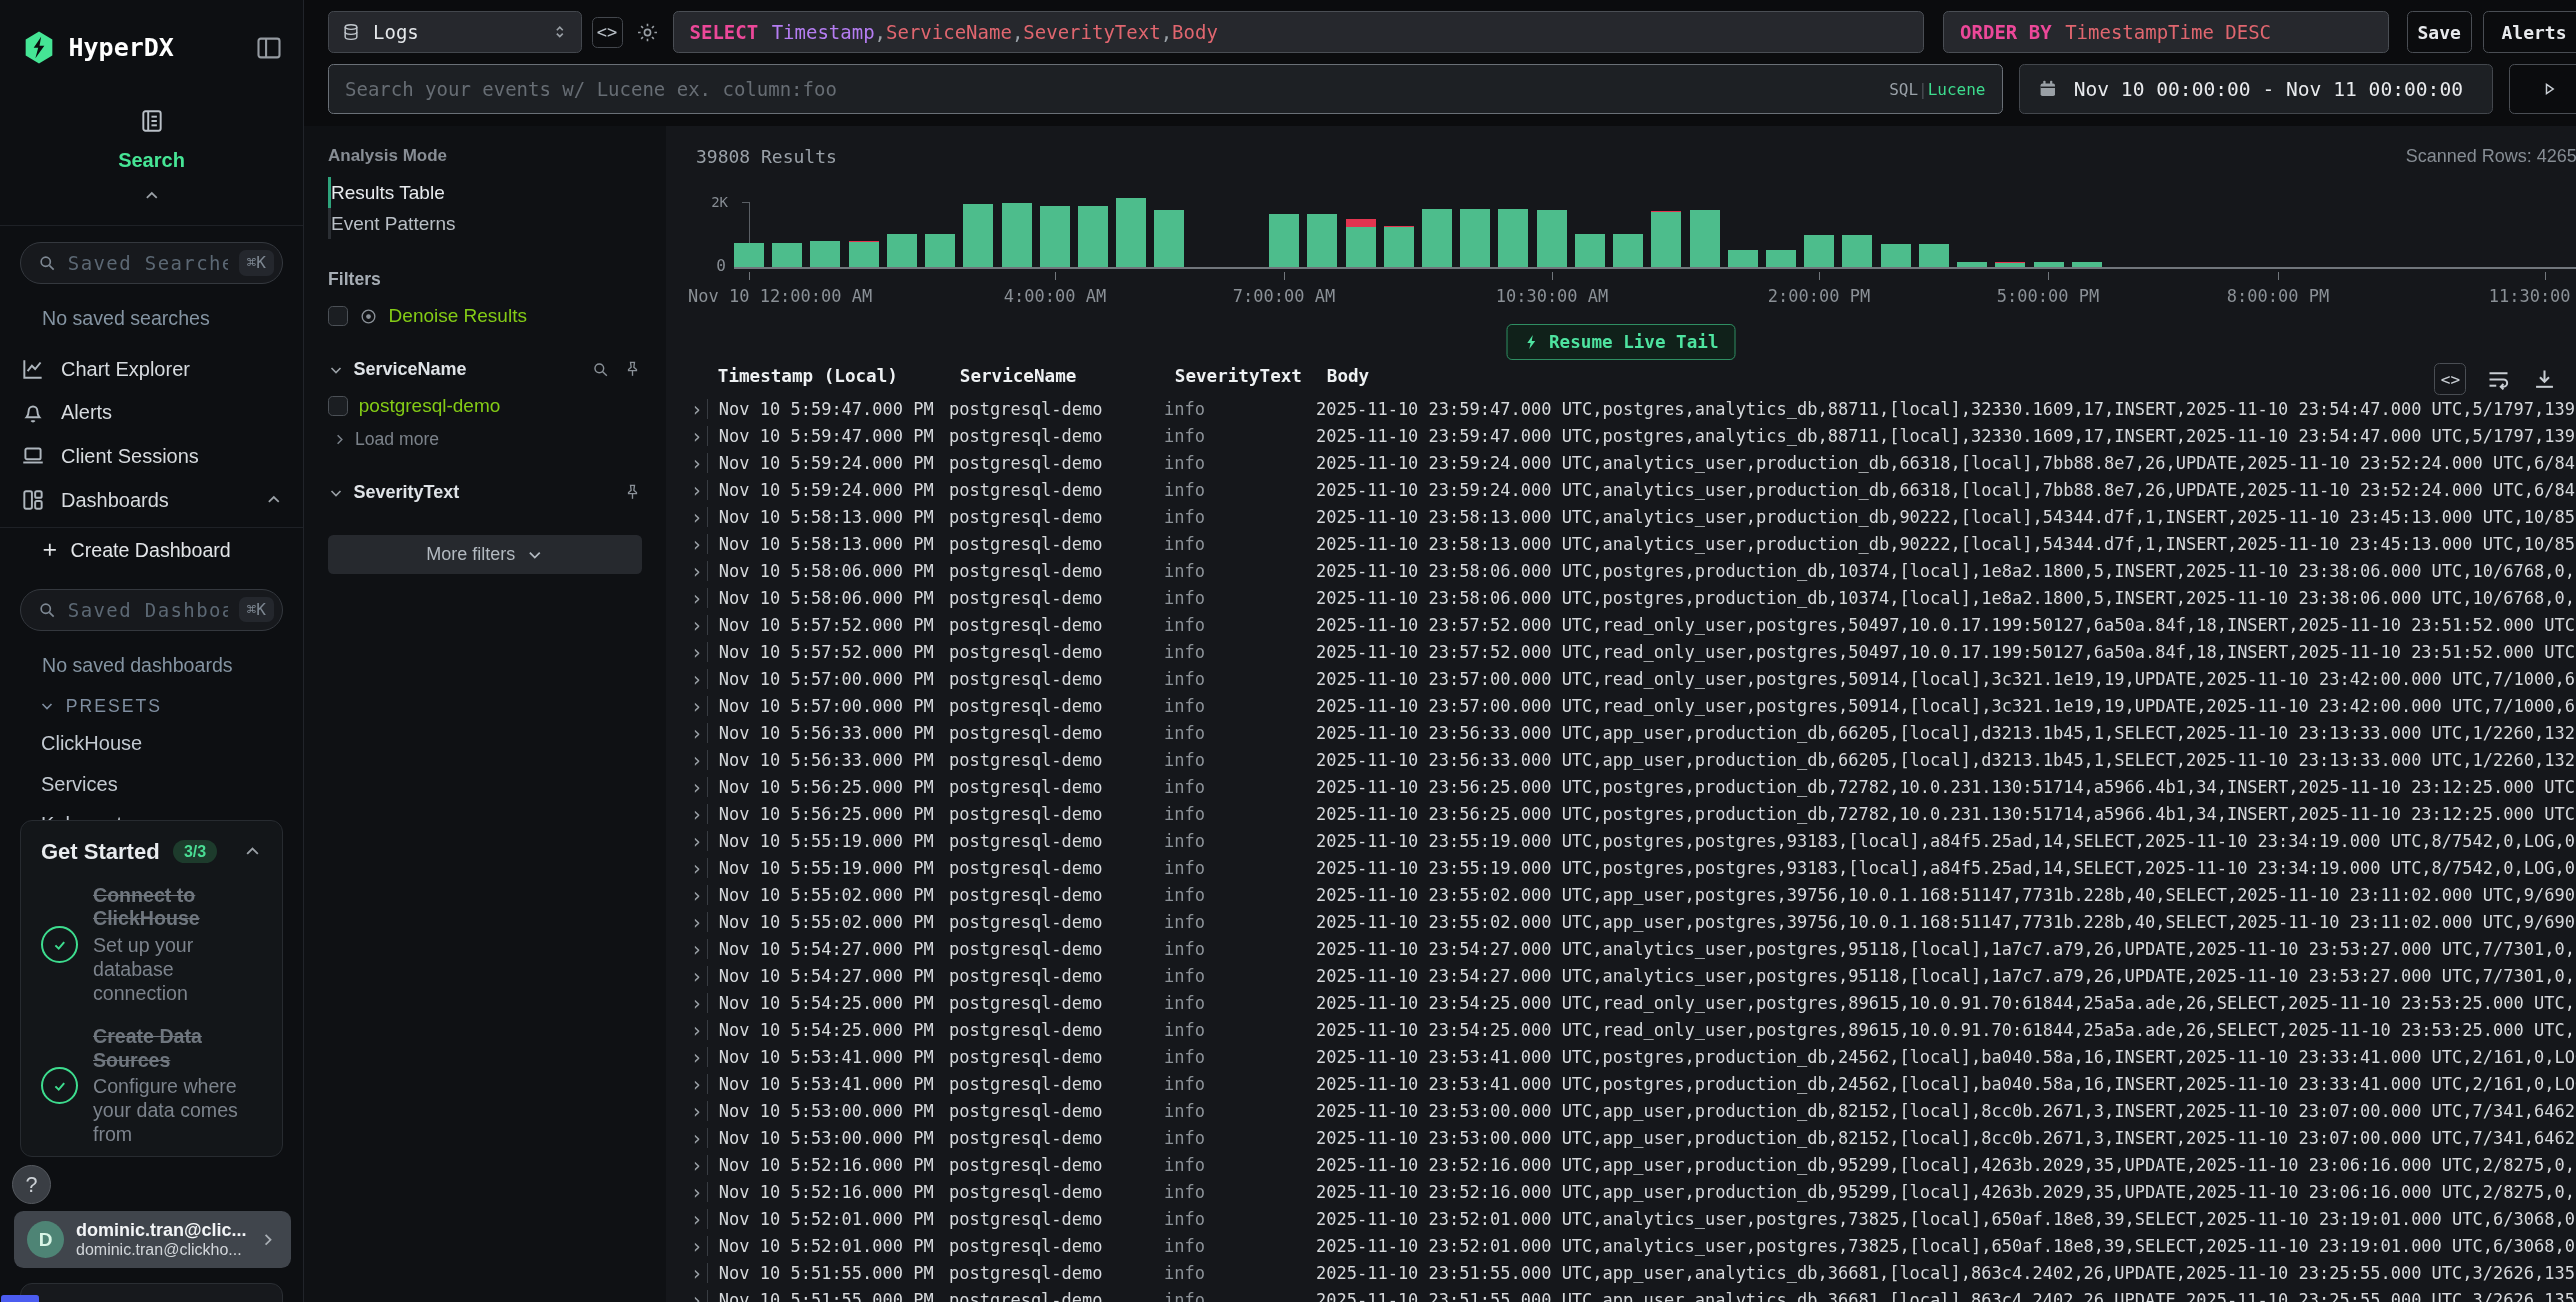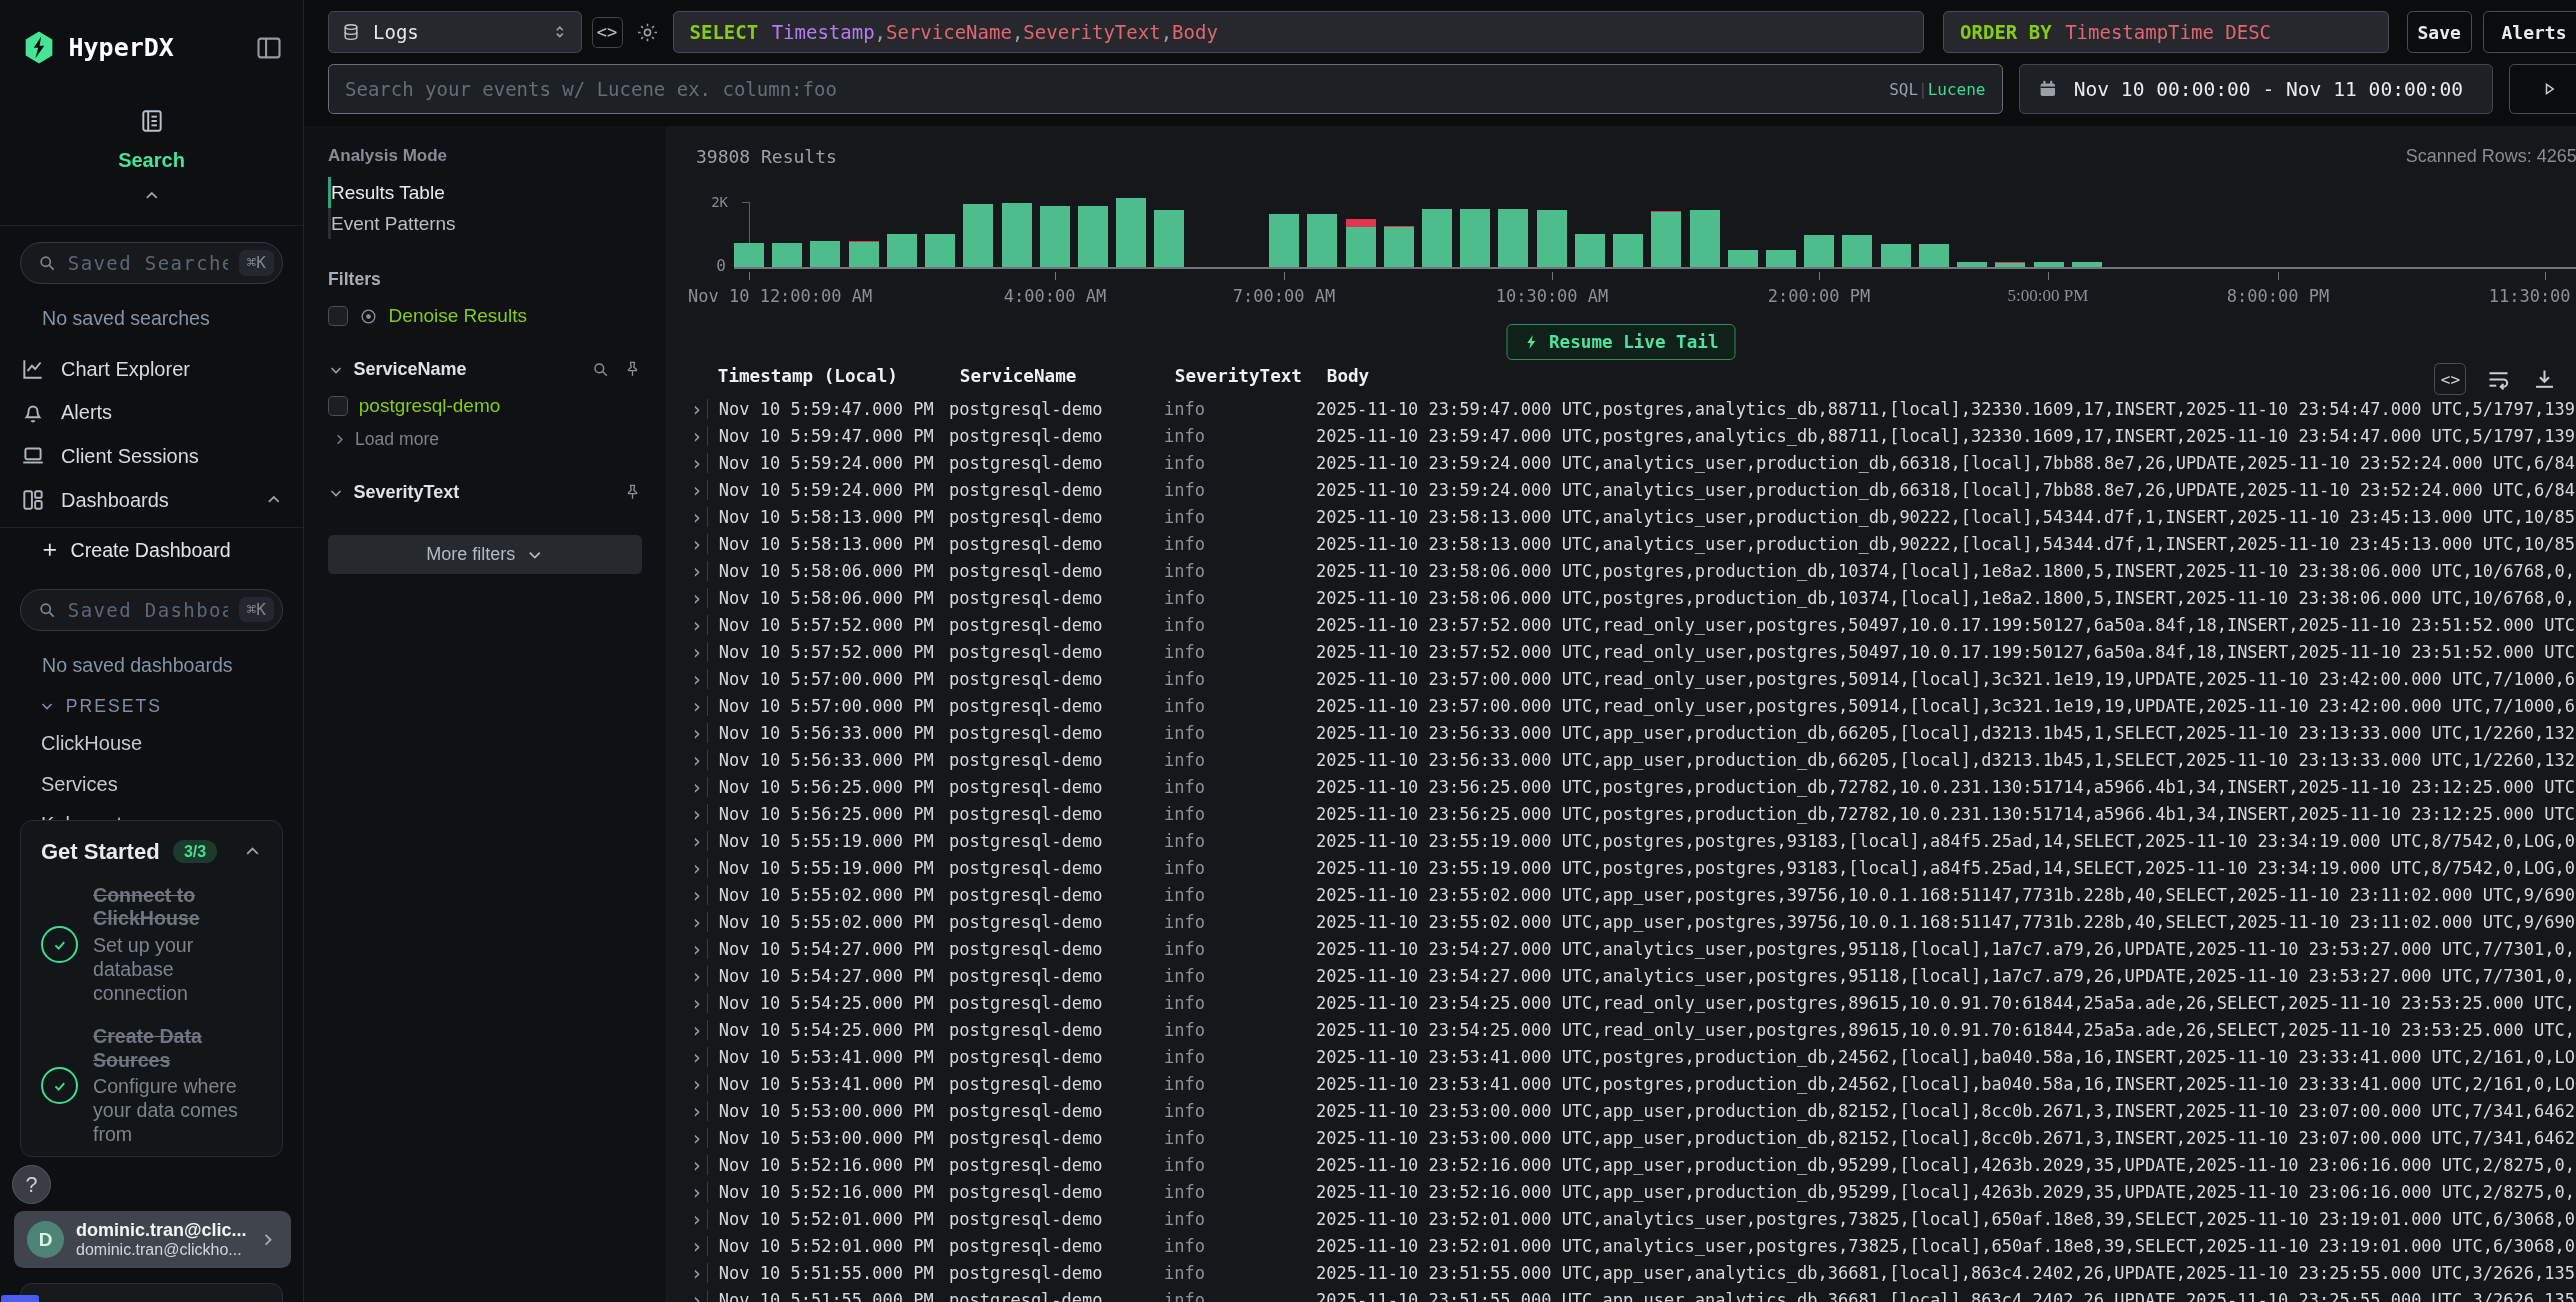--- a/index.html
+++ b/index.html
@@ -48,21 +48,21 @@
 
   
   .rightcol { flex:1; display:flex; flex-direction:column; min-width:0; }
   .topbar { background:#0b0c0e; padding:9.5px 0 10.8px; }
   .tb-row1 { display:flex; align-items:center; padding-left:24px; height:45px; }
   .logs-box { width:254px; min-width:254px; height:42px; background:#26282d; border:1.4px solid #43474d; border-radius:5.4px; display:flex; align-items:center; gap:12px; padding:0 12px; cursor:pointer; }
   .logs-box .lbl { font-family:"DejaVu Sans Mono", monospace; font-size:19px; color:#e4e7ea; flex:1; }
   .icon-btn { width:31px; height:31px; display:flex; align-items:center; justify-content:center; color:#9aa0a6; margin-left:9.5px; cursor:pointer; }
   .code-btn { border:1.4px solid #43474d; border-radius:5.4px; font-family:"DejaVu Sans Mono", monospace; font-size:17px; color:#b9c0c7; }
   .sql-input { flex:1; min-width:135px; height:42px; background:#26282d; border:1.4px solid #4a4e54; border-radius:5.4px; display:flex; align-items:center; padding:0 16px; font-family:"DejaVu Sans Mono", monospace; font-size:19px; white-space:nowrap; overflow:hidden; margin-left:9.5px; }
-  .kw { color:#84cc16; font-weight:bold; margin-right:13.5px; }
+  .kw { color:#ec4899; font-weight:bold; margin-right:13.5px; }
   .tok-p { color:#b57df2; } .tok-s { color:#e0666f; } .tok-c { color:#9aa1a8; }
   .orderby { width:446px; min-width:446px; margin-left:19px; flex:none; }
   .btn { height:42px; border:1.4px solid #4a4e54; border-radius:5.4px; background:transparent; color:#e8eaed; font-family:"DejaVu Sans Mono", monospace; font-weight:bold; font-size:18px; display:flex; align-items:center; justify-content:center; cursor:pointer; }
   .save-btn { width:65px; min-width:65px; margin-left:17.6px; }
   .alerts-btn { width:103px; min-width:103px; margin-left:10.8px; margin-right:-9.5px; }
   .tb-row2 { display:flex; align-items:center; padding-left:24px; margin-top:8px; height:53px; }
   .search-box { flex:1; min-width:135px; height:50px; background:#1d2024; border:1.4px solid #6a7077; border-radius:5.4px; display:flex; align-items:center; padding:0 16px; gap:13.5px; }
   .search-ph { flex:1; font-family:"DejaVu Sans Mono", monospace; font-size:19px; color:#676d74; white-space:nowrap; overflow:hidden; }
   .lang { font-family:"DejaVu Sans Mono", monospace; font-size:16px; color:#9aa1a8; display:flex; gap:0; align-items:center; }
   .lang .sep { color:#4a4e54; }
@@ -598,21 +598,21 @@
               <div class="xlab first" style="left: -46px;">Nov 10 12:00:00 AM</div>
               <div class="xtick" style="left: 321px;"></div>
               <div class="xlab" style="left: 321px;">4:00:00 AM</div>
               <div class="xtick" style="left: 550px;"></div>
               <div class="xlab" style="left: 550px;">7:00:00 AM</div>
               <div class="xtick" style="left: 818px;"></div>
               <div class="xlab" style="left: 818px;">10:30:00 AM</div>
               <div class="xtick" style="left: 1085px;"></div>
               <div class="xlab" style="left: 1085px;">2:00:00 PM</div>
               <div class="xtick" style="left: 1314px;"></div>
-              <div class="xlab" style="left: 1314px; font-family: Liberation Serif, serif;">5:00:00 PM</div>
+              <div class="xlab" style="left: 1314px;">5:00:00 PM</div>
               <div class="xtick" style="left: 1544px;"></div>
               <div class="xlab" style="left: 1544px;">8:00:00 PM</div>
               <div class="xtick" style="left: 1811px;"></div>
               <div class="xlab" style="left: 1811px;">11:30:00 PM</div>
             </div>
         </div>
 
         <div class="resume">
           <span class="icon-plain">
             <svg width="16" height="16" viewBox="0 0 16 16">

